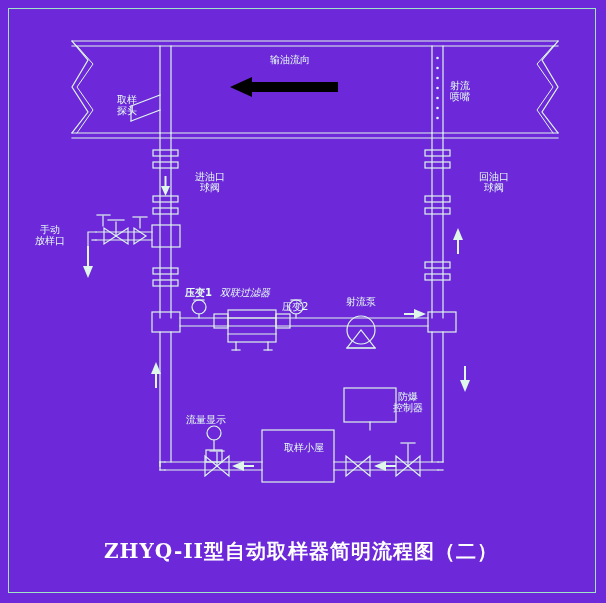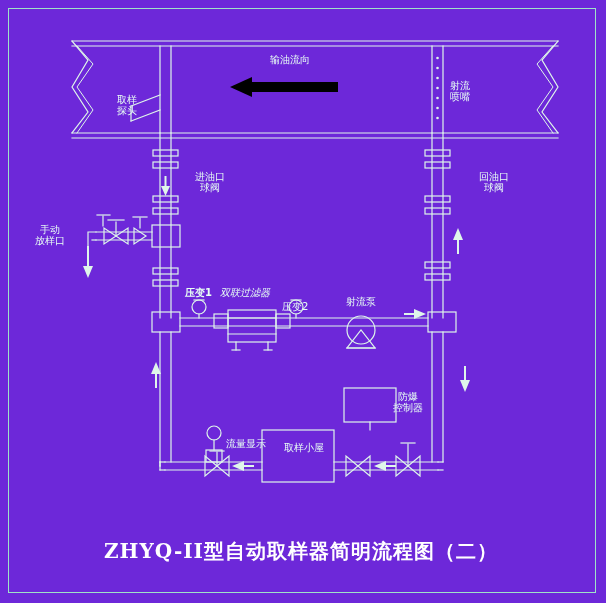--- a/index.html
+++ b/index.html
@@ -280,17 +280,17 @@
   <div class="lbl c" style="left:474px;top:171px;width:40px;">回油口
 球阀</div>
   <div class="lbl c" style="left:26px;top:224px;width:48px;">手动
 放样口</div>
   <div class="lbl" style="left:185px;top:287px;font-weight:bold;">压变1</div>
   <div class="lbl" style="left:220px;top:287px;font-style:italic;">双联过滤器</div>
   <div class="lbl" style="left:282px;top:301px;">压变2</div>
   <div class="lbl" style="left:346px;top:296px;">射流泵</div>
   <div class="lbl c" style="left:344px;top:391px;width:48px;margin-left:40px;">防爆
 控制器</div>
-  <div class="lbl" style="left:186px;top:438px;margin-left:40px;">流量显示</div>
+  <div class="lbl" style="left:186px;top:414px;">流量显示</div>
   <div class="lbl c" style="left:262px;top:442px;width:84px;">取样小屋</div>
 
   <div id="title">ZHYQ-II型自动取样器简明流程图（二）</div>
 </div>
 
 </body></html>

